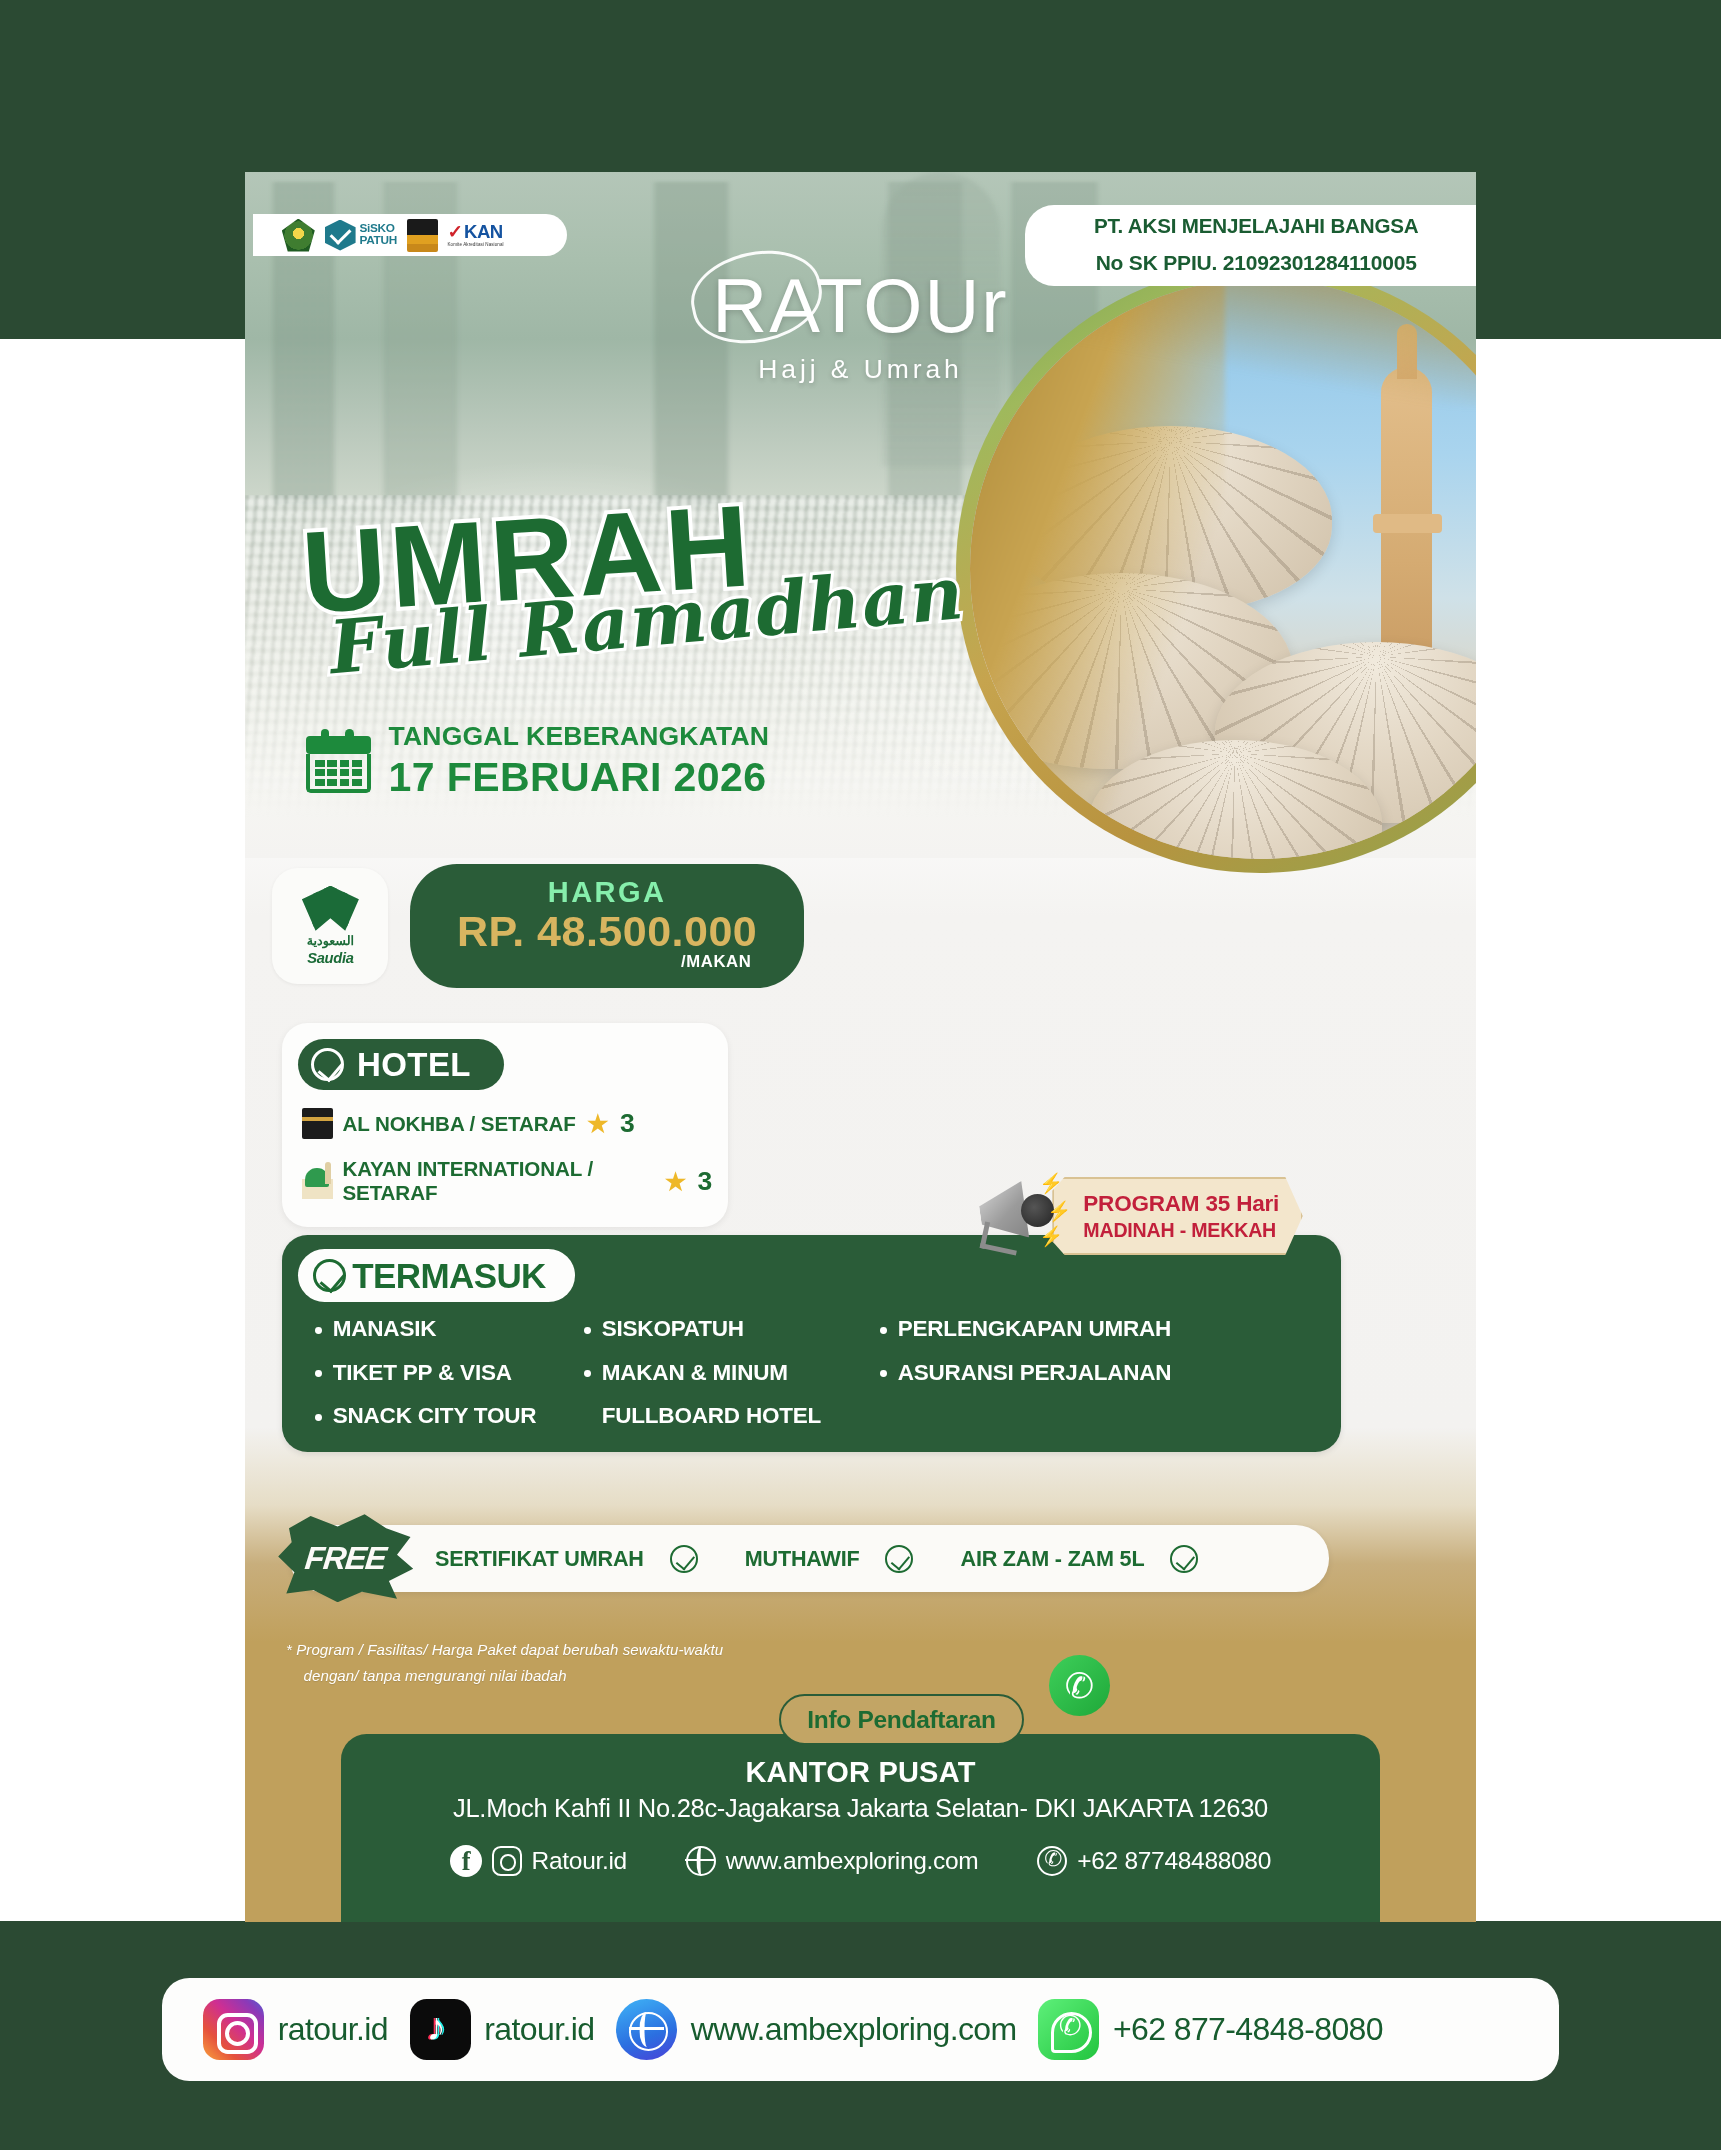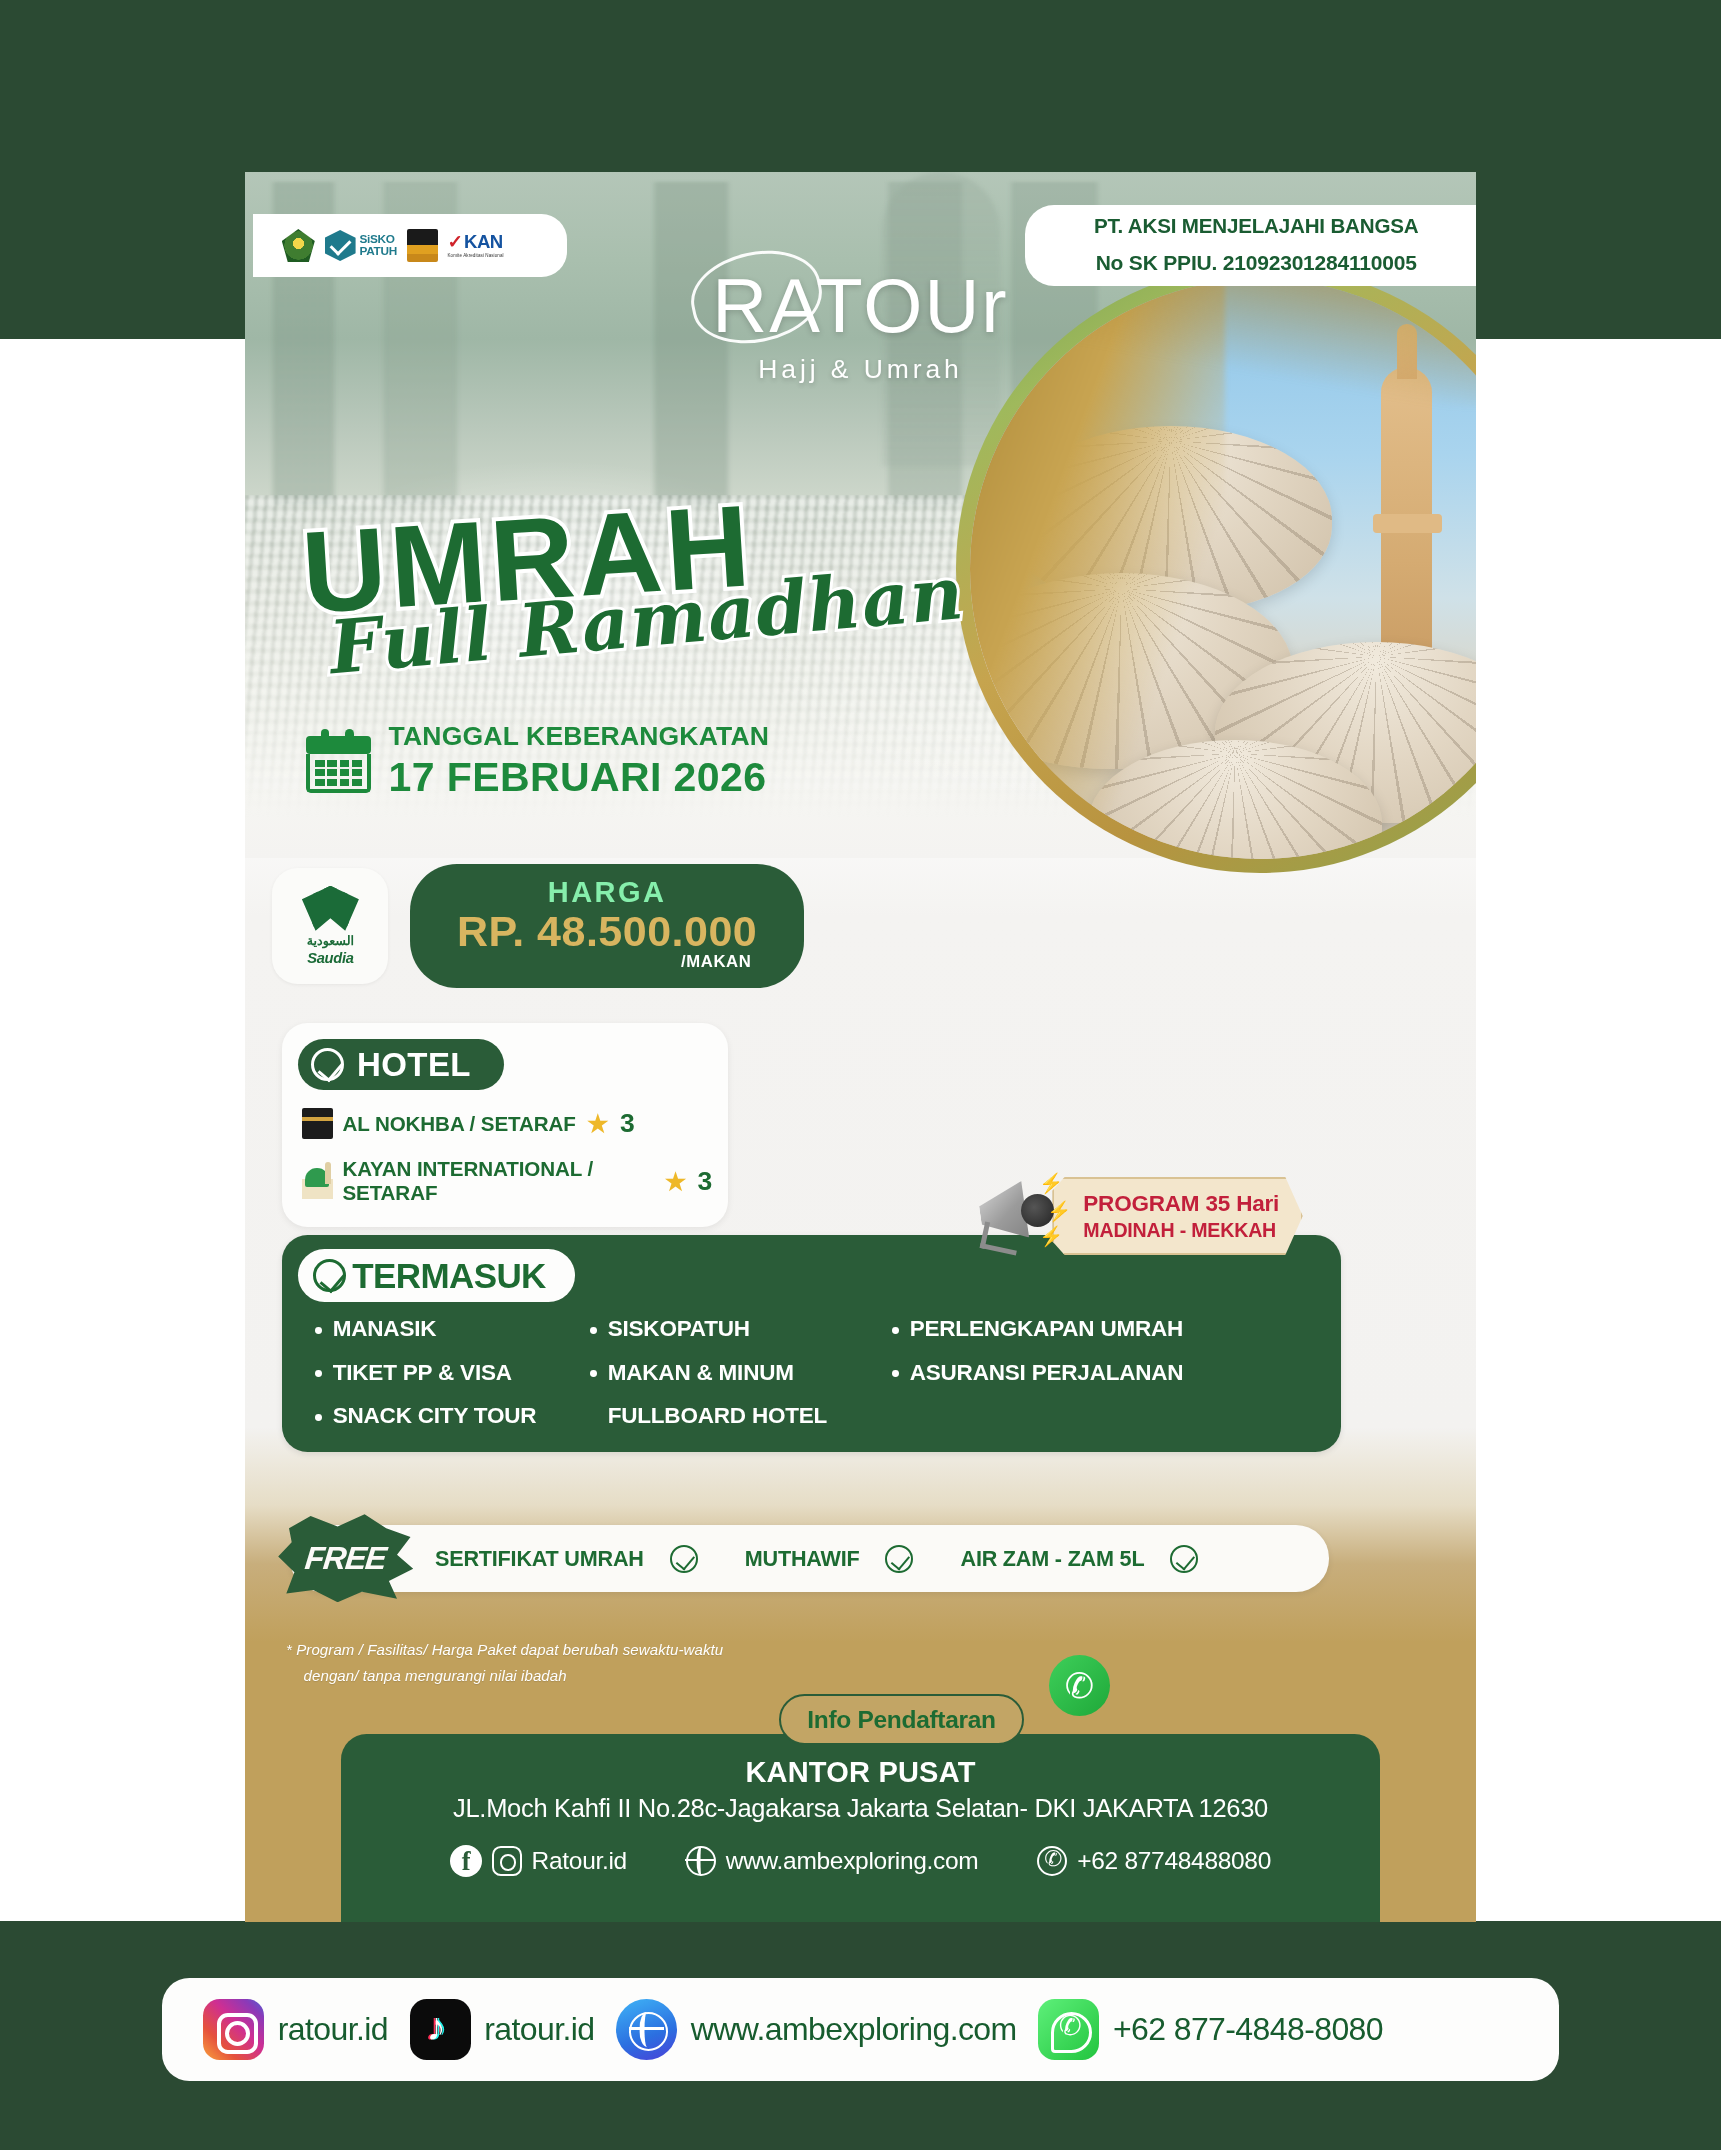--- a/index.html
+++ b/index.html
@@ -68,21 +68,21 @@
     -webkit-mask-image:linear-gradient(to bottom, rgba(0,0,0,.9), rgba(0,0,0,.55) 60%, rgba(0,0,0,0));
   }
   .mecca-tower{
     position:absolute; left:637px; top:0px; width:118px; height:294px;
     background:linear-gradient(to bottom, rgba(150,170,155,.35), rgba(150,170,155,.18));
     filter:blur(2px); border-radius:59px 59px 0 0;
   }
 
   
   .cert-bar{
-    position:absolute; left:7.8px; top:42px; width:314px; height:63px;
+    position:absolute; left:7.8px; top:42px; width:314px; height:42px;
     background:#fff; border-radius:0 25.5px 25.5px 0;
     display:flex; align-items:center; gap:9.8px; padding-left:29px; z-index:6;
   }
   .logo-kemenag{
     width:33px;height:33px;
     background:
       radial-gradient(circle at 50% 44%, #f2d64a 0 22%, transparent 23%),
       radial-gradient(circle at 50% 50%, #3f7d30 0 60%, #1f5c22 61%, #1f5c22 100%);
     clip-path:polygon(50% 0,100% 36%,82% 100%,18% 100%,0 36%);
   }
@@ -305,21 +305,21 @@
   .termasuk{
     position:absolute; left:37px; top:1063px; width:1059px;
     background:#2a5c38; border-radius:25.5px; padding:0 0 23.5px; z-index:7;
     box-shadow:0 2px 6.9px rgba(0,0,0,.1);
   }
   .term-head{
     background:#fdfdfc; border-radius:33px; display:inline-flex; align-items:center; gap:5.9px;
     padding:6.9px 29px 6.9px 15.7px; margin:13.7px 0 0 15.7px;
   }
   .term-head span{ font-size:35px; font-weight:bold; color:#1d6b32; letter-spacing:-0.6px;}
-  .term-cols{ display:flex; padding:13.7px 0 0 33px; gap:8px; }
+  .term-cols{ display:flex; padding:13.7px 0 0 33px; gap:2px; }
   .term-col{ display:flex; flex-direction:column; gap:17.6px; }
   .term-col:nth-child(1){ width:267px;}
   .term-col:nth-child(2){ width:294px;}
   .term-col:nth-child(3){ width:372px;}
   .term-li{ display:flex; align-items:flex-start; gap:10.8px; }
   .term-li .dot{ width:6.9px;height:6.9px; background:#fff; border-radius:50%; margin-top:10.8px; flex:0 0 auto;}
   .term-li .txt{ font-size:22.5px; font-weight:bold; color:#ffffff; letter-spacing:-0.2px; line-height:1.15;}
 
   
   .free-row{

